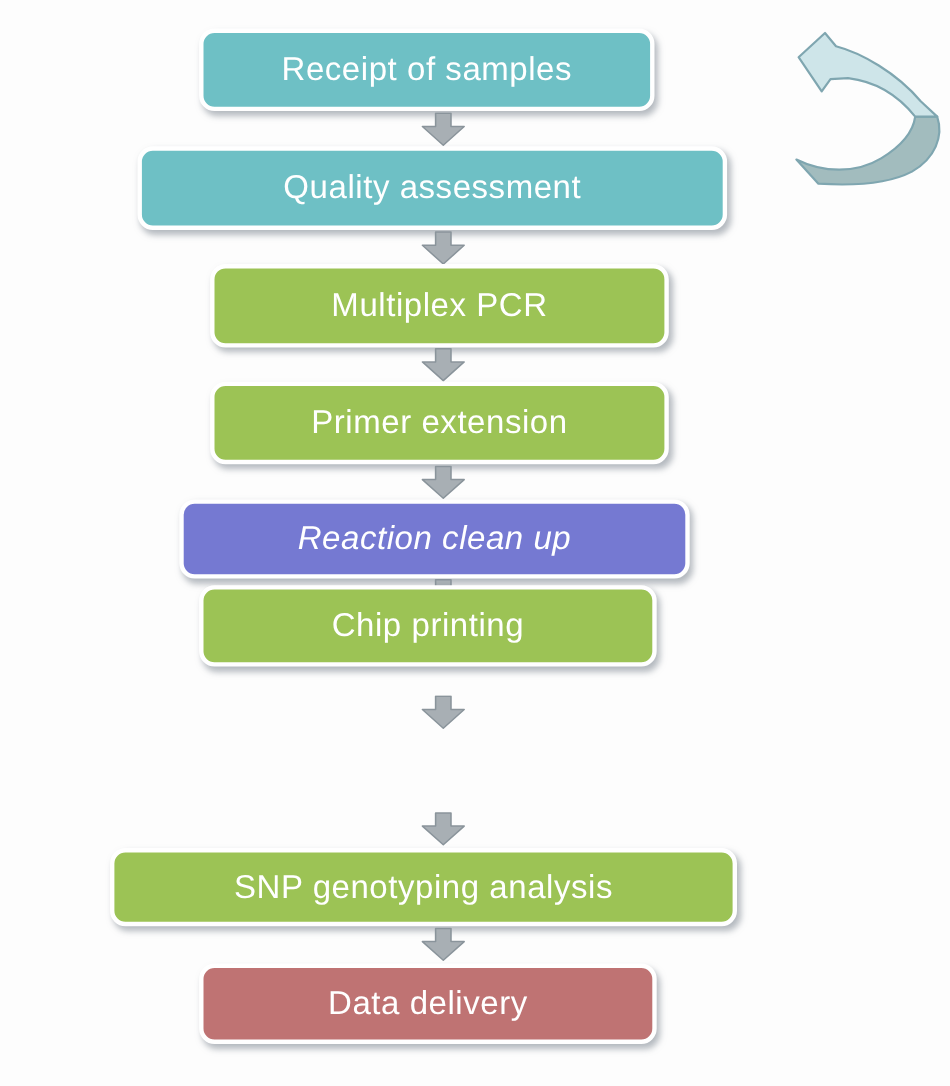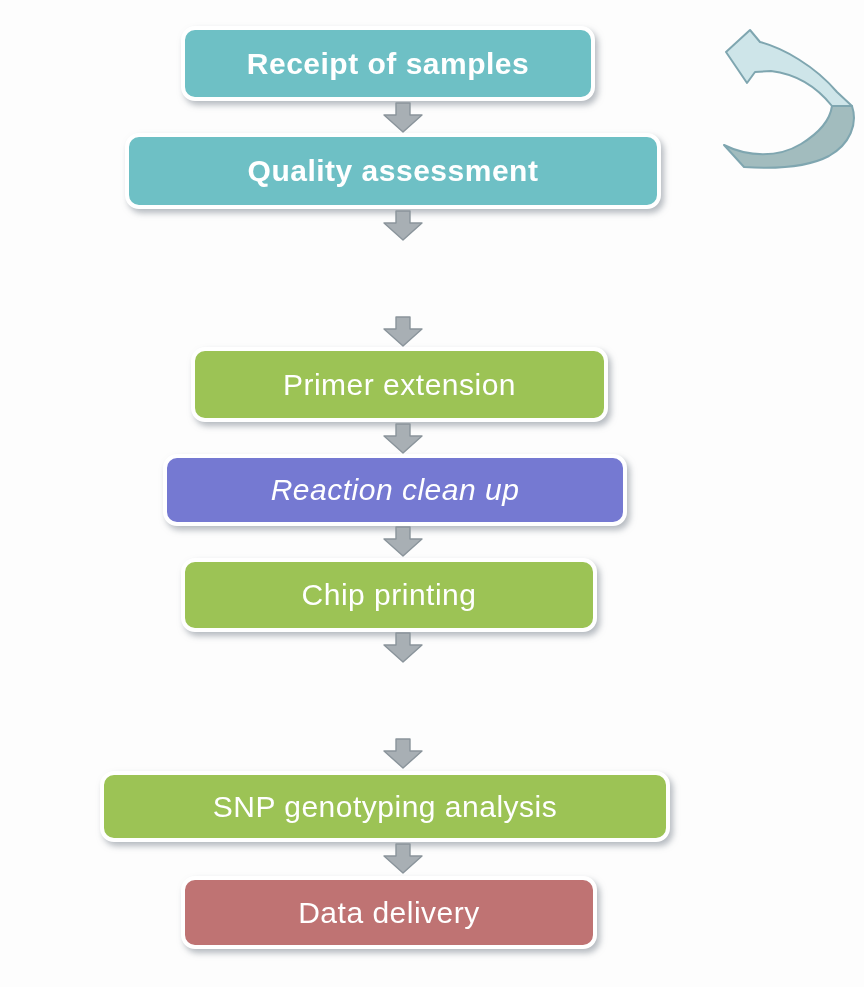--- a/index.html
+++ b/index.html
@@ -21,32 +21,32 @@
     justify-content: center;
     border: 4px solid #ffffff;
     border-radius: 14px;
     box-shadow: 3px 4px 6px rgba(120,130,140,0.55);
     box-sizing: border-box;
     color: var(--text-white, #ffffff);
     font-size: 30px;
     letter-spacing: 0.5px;
     text-align: center;
   }
-  .c-teal   { background: var(--box-teal, #6ec0c5); font-weight: bold; }
+  .c-teal   { background: var(--box-teal, #6ec0c5); }
   .c-green  { background: var(--box-green, #9cc355); }
   .c-purple { background: var(--box-purple, #7579d2); }
   .c-red    { background: var(--box-red, #bf7373); }
 
   
   .s1 { left:181px; top:26px;  width:414px; height:75px; }
   .s2 { left:125px; top:133px; width:536px; height:76px; }
   .s3 { left:191px; top:240px; width:417px; height:76px; }
   .s4 { left:191px; top:347px; width:417px; height:75px; }
   .s5 { left:163px; top:454px; width:464px; height:72px;font-style:italic; }
-  .s6 { left:181px; top:558px; width:416px; height:74px;align-items:center; }
+  .s6 { left:181px; top:532px; width:416px; height:74px;align-items:center; }
   .s7 { left:41px;  top:664px; width:710px; height:74px; }
   .s8 { left:100px; top:771px; width:570px; height:71px;text-align:center; }
   .s9 { left:181px; top:876px; width:416px; height:73px;justify-content:center; }
 
   .flow-arrow {
     position: absolute;
     left: 381px;
     width: 44px;
     height: 31px;
   }
@@ -88,20 +88,23 @@
   </svg>
 
   <div class="step-box c-teal s2">
     <span>Quality assessment</span>
   </div>
 
   <svg class="flow-arrow a2" viewBox="0 0 44 31">
     <path d="M15 1 L29 1 L29 13 L41 13 L22 30 L3 13 L15 13 Z"></path>
   </svg>
 
+  <div class="step-box c-green s3">
+    <span>Multiplex PCR</span>
+  </div>
 
   <svg class="flow-arrow a3" viewBox="0 0 44 31">
     <path d="M15 1 L29 1 L29 13 L41 13 L22 30 L3 13 L15 13 Z"></path>
   </svg>
 
   <div class="step-box c-green s4">
     <span>Primer extension</span>
   </div>
 
   <svg class="flow-arrow a4" viewBox="0 0 44 31">

